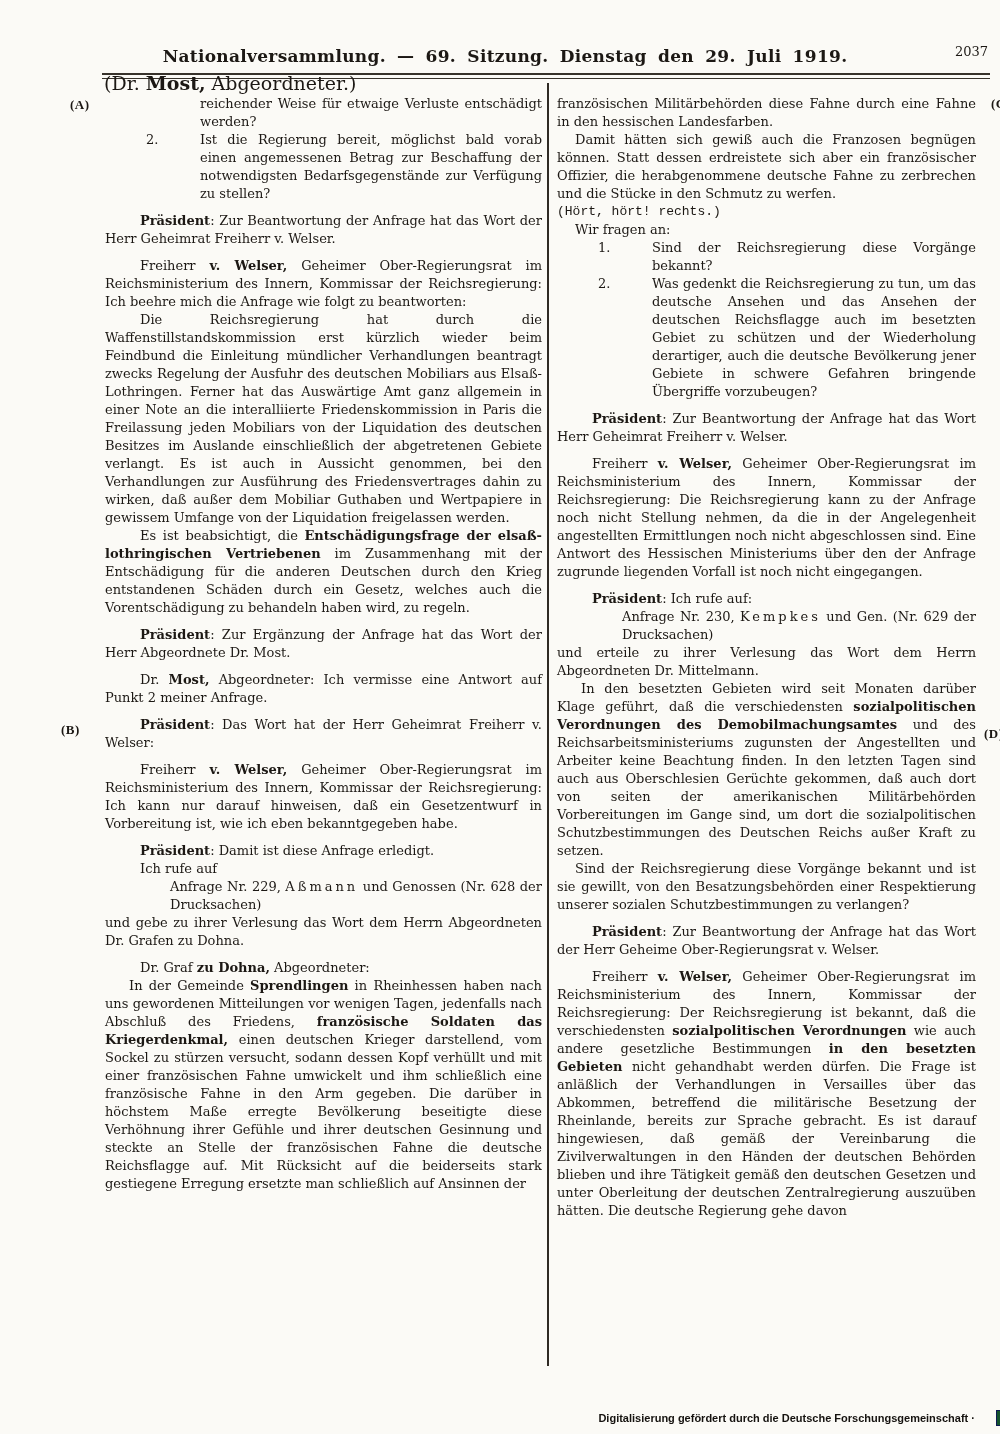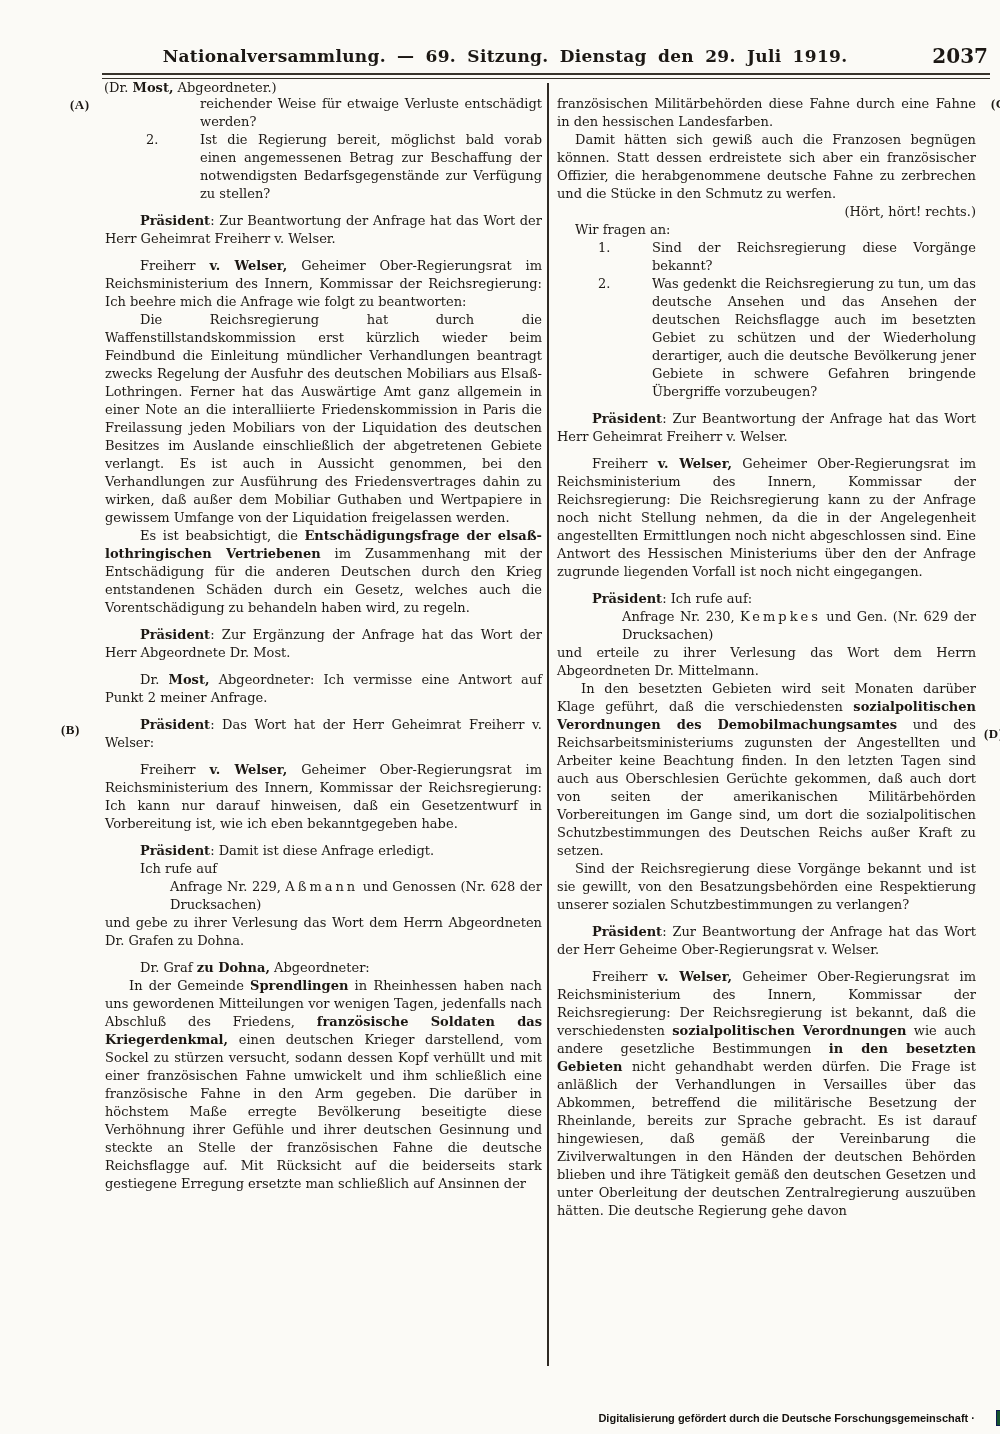--- a/index.html
+++ b/index.html
@@ -1,23 +1,23 @@
 <!DOCTYPE html>
 <html><head>
 <meta charset="utf-8">
 <style>
   html,body{margin:0;padding:0;background:#fbfaf6;}
   .page{position:relative;width:1000px;height:1434px;background:#fbfaf6;
         font-family:"DejaVu Serif","Liberation Serif",serif;color:#1c1814;overflow:hidden;margin-left:40px;}
   .hdr-title{position:absolute;top:46px;left:65px;width:800px;text-align:center;
         font-size:17px;font-weight:bold;word-spacing:5px;letter-spacing:.3px;white-space:nowrap;}
-  .hdr-page{position:absolute;top:44px;right:52px;font-size:20px;font-weight:bold;}
+  .hdr-page{position:absolute;top:44px;right:52px;font-size:13px;font-weight:normal;}
   .hdr-rule{position:absolute;left:62px;top:73px;width:888px;height:3px;
         border-top:2px solid #37322b;border-bottom:1px solid #37322b;}
-  .carryover{position:absolute;left:64px;top:80px;font-size:13px;}
+  .carryover{position:absolute;left:64px;top:72px;font-size:19px;}
   .mlabel{position:absolute;font-size:13px;font-weight:bold;letter-spacing:.5px;
         font-family:"Liberation Serif",serif;}
   .mlabel.a{left:30px;top:97px;}  .mlabel.b{left:21px;top:722px;}
   .mlabel.c{left:951px;top:96px;} .mlabel.d{left:944px;top:726px;}
   .divider{position:absolute;left:507px;top:83px;width:1.5px;height:1283px;background:#2f2a24;}
   .col{position:absolute;top:95px;font-size:13px;line-height:18px;
         text-align:justify;}
   .col-left{left:65px;width:437px;}
   .col-right{left:517px;width:419px;}
   .col p{margin:0;}
@@ -26,21 +26,21 @@
   .num{display:inline-block;width:27px;}
   .p-item{padding-left:95px;text-indent:-27px;}
   .p-item-cont{padding-left:95px;}
   .p-speaker{text-indent:35px;margin-top:9px !important;}
   .p-para{text-indent:35px;}
   .p-flush{}
   .p-inset{padding-left:65px;}
   .p-speech-open{margin-left:52px;text-indent:24px;}
   .p-speech{margin-left:52px;text-indent:18px;}
   .p-speech-flush{margin-left:52px;}
-  .p-stage{margin-left:52px;text-align:right;}
+  .p-stage{margin-left:52px;text-align:left;font-family:Liberation Mono, monospace;}
   .footer{position:absolute;right:3px;bottom:8px;display:flex;align-items:center;gap:21px;
         font-family:"Liberation Sans",sans-serif;font-size:11px;font-weight:bold;color:#15120f;}
   .dfg{display:inline-block;background:#14532d;color:#fff;font-size:9.5px;font-weight:bold;
         font-style:italic;padding:1px 9px 2px 7px;letter-spacing:1px;line-height:11px;
         border:1px solid #0d1a52;}
 </style>
 </head>
 <body>
 
 <div class="page">
@@ -80,21 +80,21 @@
       <p class="p-stage"><span>(Hört, hört! rechts.)</span></p>
       <p class="p-speech"><span>Wir fragen an:</span></p>
       <p class="p-item"><span class="num">1.</span><span>Sind der Reichsregierung diese Vorgänge bekannt?</span></p>
       <p class="p-item"><span class="num">2.</span><span>Was gedenkt die Reichsregierung zu tun, um das deutsche Ansehen und das Ansehen der deutschen Reichsflagge auch im besetzten Gebiet zu schützen und der Wiederholung derartiger, auch die deutsche Bevölkerung jener Gebiete in schwere Gefahren bringende Übergriffe vorzubeugen?</span></p>
       <p class="p-speaker"><span class="b">Präsident</span><span>: Zur Beantwortung der Anfrage hat das Wort Herr Geheimrat Freiherr v. Welser.</span></p>
       <p class="p-speaker"><span>Freiherr </span><span class="b">v. Welser,</span><span> Geheimer Ober-Regierungsrat im Reichsministerium des Innern, Kommissar der Reichsregierung: Die Reichsregierung kann zu der Anfrage noch nicht Stellung nehmen, da die in der Angelegenheit angestellten Ermittlungen noch nicht abgeschlossen sind. Eine Antwort des Hessischen Ministeriums über den der Anfrage zugrunde liegenden Vorfall ist noch nicht eingegangen.</span></p>
       <p class="p-speaker"><span class="b">Präsident</span><span>: Ich rufe auf:</span></p>
       <p class="p-inset"><span>Anfrage Nr. 230, </span><span class="sperr">Kempkes</span><span> und Gen. (Nr. 629 der Drucksachen)</span></p>
       <p class="p-flush"><span>und erteile zu ihrer Verlesung das Wort dem Herrn Abgeordneten Dr. Mittelmann.</span></p>
       <p class="p-speech-open"><span>In den besetzten Gebieten wird seit Monaten darüber Klage geführt, daß die verschiedensten </span><span class="b">sozialpolitischen Verordnungen des Demobilmachungsamtes</span><span> und des Reichsarbeitsministeriums zugunsten der Angestellten und Arbeiter keine Beachtung finden. In den letzten Tagen sind auch aus Oberschlesien Gerüchte gekommen, daß auch dort von seiten der amerikanischen Militärbehörden Vorbereitungen im Gange sind, um dort die sozialpolitischen Schutzbestimmungen des Deutschen Reichs außer Kraft zu setzen.</span></p>
-      <p class="p-speech"><span>Sind der Reichsregierung diese Vorgänge bekannt und ist sie gewillt, von den Besatzungsbehörden eine Respektierung unserer sozialen Schutzbestimmungen zu verlangen?</span></p>
+      <p class="p-speech"><span>Sind der Reichsregierung diese Vorgänge bekannt und ist sie gewillt, von den Besatzungsbehörden einer Respektierung unserer sozialen Schutzbestimmungen zu verlangen?</span></p>
       <p class="p-speaker"><span class="b">Präsident</span><span>: Zur Beantwortung der Anfrage hat das Wort der Herr Geheime Ober-Regierungsrat v. Welser.</span></p>
       <p class="p-speaker"><span>Freiherr </span><span class="b">v. Welser,</span><span> Geheimer Ober-Regierungsrat im Reichsministerium des Innern, Kommissar der Reichsregierung: Der Reichsregierung ist bekannt, daß die verschiedensten </span><span class="b">sozialpolitischen Verordnungen</span><span> wie auch andere gesetzliche Bestimmungen </span><span class="b">in den besetzten Gebieten</span><span> nicht gehandhabt werden dürfen. Die Frage ist anläßlich der Verhandlungen in Versailles über das Abkommen, betreffend die militärische Besetzung der Rheinlande, bereits zur Sprache gebracht. Es ist darauf hingewiesen, daß gemäß der Vereinbarung die Zivilverwaltungen in den Händen der deutschen Behörden blieben und ihre Tätigkeit gemäß den deutschen Gesetzen und unter Oberleitung der deutschen Zentralregierung auszuüben hätten. Die deutsche Regierung gehe davon</span></p>
     </div>
 
   <div class="footer">
     <span>Digitalisierung gefördert durch die Deutsche Forschungsgemeinschaft ·</span>
     <span class="dfg">DFG</span>
   </div>
 </div>
 

